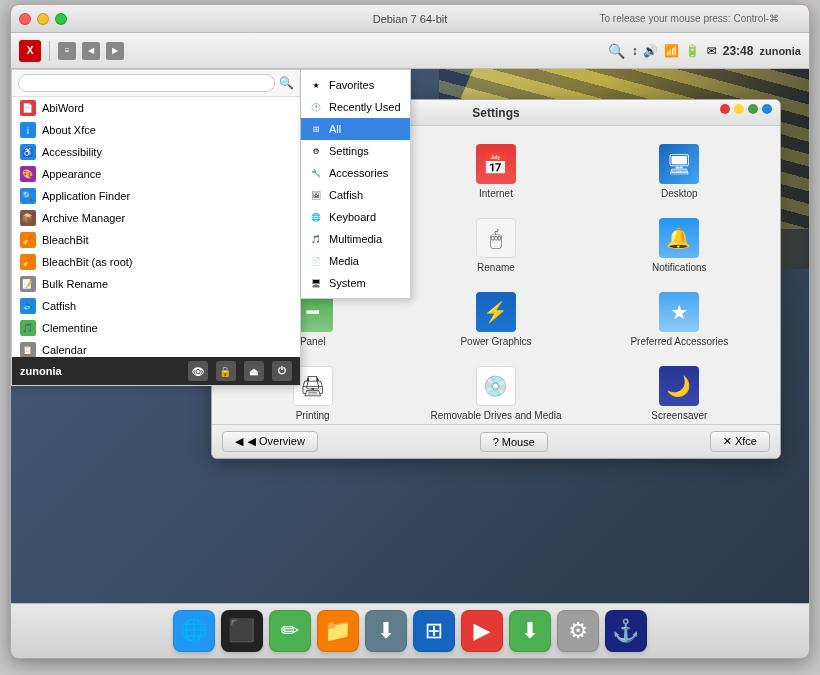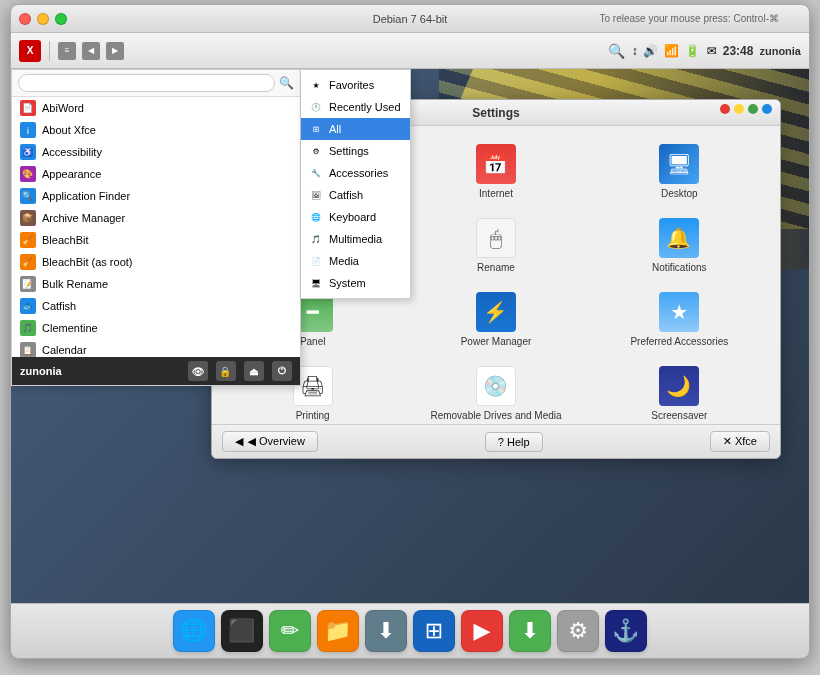--- a/index.html
+++ b/index.html
@@ -621,21 +621,21 @@
           <div class="settings-item">
     <div class="settings-item-icon sett-icon-notif">🔔</div>
     <div class="settings-item-label">Notifications</div>
   </div>
           <div class="settings-item">
     <div class="settings-item-icon sett-icon-panel">━</div>
     <div class="settings-item-label">Panel</div>
   </div>
           <div class="settings-item">
     <div class="settings-item-icon sett-icon-power">⚡</div>
-    <div class="settings-item-label">Power Manager</div>
+    <div class="settings-item-label">Power Graphics</div>
   </div>
           <div class="settings-item">
     <div class="settings-item-icon sett-icon-pref">★</div>
     <div class="settings-item-label">Preferred Accessories</div>
   </div>
           <div class="settings-item">
     <div class="settings-item-icon sett-icon-print">🖨</div>
     <div class="settings-item-label">Printing</div>
   </div>
           <div class="settings-item">
@@ -647,21 +647,21 @@
     <div class="settings-item-label">Screensaver</div>
   </div>
         </div>
 
       <div class="settings-footer">
         <button class="settings-btn">
           <span>◀</span>
           <span>◀ Overview</span>
         </button>
         <button class="settings-btn">
-          <span>? Help</span>
+          <span>? Mouse</span>
         </button>
         <button class="settings-btn">
           <span>✕ Xfce</span>
         </button>
       </div>
     </div>
   </div>
 
   <div class="taskbar" id="taskbar">
   <div class="dock-icon" style="background: rgb(33, 150, 243); color: white;">🌐</div>

